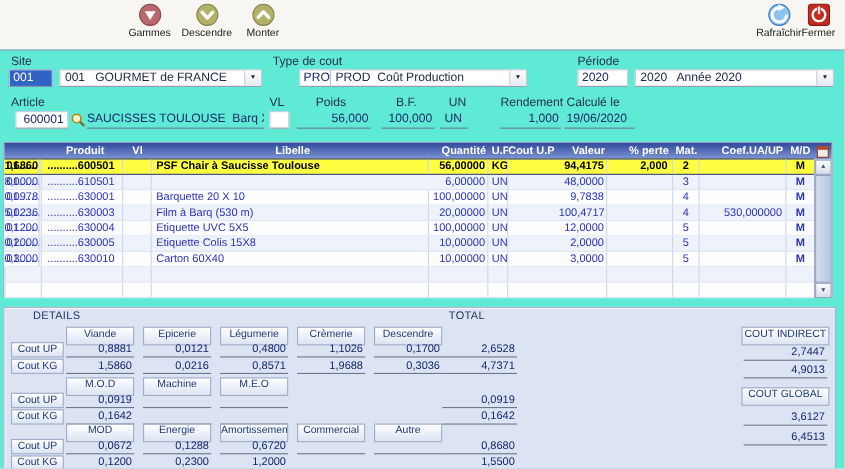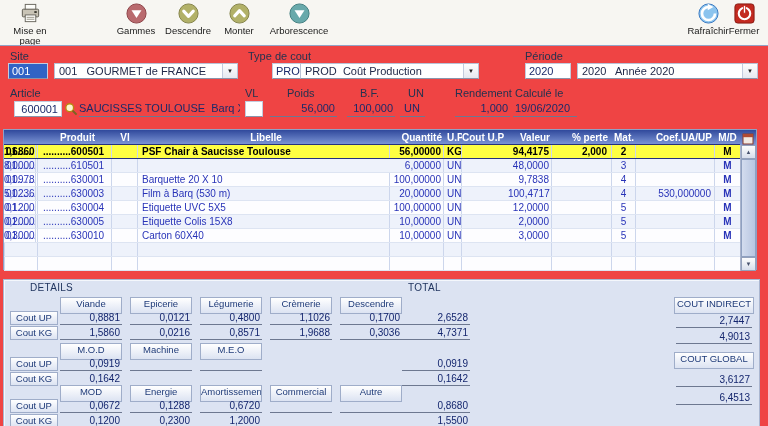--- a/index.html
+++ b/index.html
@@ -6,21 +6,21 @@
   html,body{width:768px;height:426px;overflow:hidden;}
   body{font-family:"Liberation Sans",sans-serif;background:#fff;position:relative;}
 
   
   .toolbar{position:absolute;left:0;top:0;width:768px;height:45px;background:#f7f6f2;}
   .tbtn{position:absolute;top:2px;width:56px;height:42px;display:flex;flex-direction:column;align-items:center;cursor:default;}
   .tbtn .ic{width:23px;height:23px;display:block;}
   .tbtn .lbl{font-size:9.5px;color:#1a1a1a;text-align:center;line-height:1.1;margin-top:1px;white-space:pre-line;}
 
   
-  .panel{position:absolute;left:0;top:45px;width:768px;height:381px;background:#ef4444;border-top:1px solid #93a3c6;}
+  .panel{position:absolute;left:0;top:45px;width:768px;height:381px;background:#5eead4;border-top:1px solid #93a3c6;}
   .flabel{position:absolute;font-size:11px;color:#24324f;white-space:pre;}
   .fld{position:absolute;height:16px;background:#fff;border:1px solid #c3cbdd;border-bottom-color:#8a94ab;font-size:11px;color:#1a2a6a;line-height:14px;padding:0 3px;white-space:pre;overflow:hidden;}
   .fld.selblue{background:#3163c5;color:#fff;text-align:left;}
   .fld.num{text-align:right;}
   .combo{position:absolute;height:16px;background:#fff;border:1px solid #b9c2d6;border-bottom-color:#8a94ab;display:flex;align-items:stretch;overflow:hidden;}
   .combo .ctext{flex:1;font-size:11px;color:#222a4a;line-height:14px;padding:0 4px;white-space:pre;overflow:hidden;}
   .combo .carrow{width:15px;border-left:1px solid #c3cbdd;background:linear-gradient(#fdfdfd,#e6e9f0);font-size:6px;color:#222;text-align:center;line-height:14px;}
   .uval{position:absolute;height:16px;border-bottom:1px solid #6d7892;font-size:11px;color:#1a2a6a;line-height:14px;white-space:pre;overflow:hidden;}
   .uval.num{text-align:right;padding-right:2px;}
   .mag{position:absolute;width:14px;height:14px;}
@@ -58,58 +58,40 @@
   .details{position:absolute;left:3px;top:233px;width:757px;height:148px;background:#dce3f2;border:1px solid #aab6d0;box-shadow:inset 1px 1px 0 #f4f7fc;}
   .dtitle{position:absolute;font-size:10px;color:#20355f;letter-spacing:.3px;white-space:pre;}
   .dhdr{position:absolute;height:17px;line-height:11px;text-align:center;font-size:9.5px;color:#1e3a78;background:linear-gradient(#ffffff,#dce3f2);border:1px solid #9fadc9;white-space:pre;overflow:hidden;}
   .dlbl{position:absolute;height:14px;line-height:12px;text-align:center;font-size:9.5px;color:#1e3a78;background:linear-gradient(#ffffff,#dce3f2);border:1px solid #9fadc9;white-space:pre;overflow:hidden;}
   .dval{position:absolute;height:14px;line-height:13px;font-size:10px;color:#14266e;text-align:right;border-bottom:1px solid #6d7890;padding-right:2px;white-space:pre;overflow:hidden;}
 </style>
 </head>
 <body>
 
 <div class="toolbar">
-  <div class="tbtn" style="left:2px;">
-    <span class="ic"><svg viewBox="0 0 24 24">
-          <rect x="6.5" y="2.5" width="11" height="6" fill="#fdfdfa" stroke="#6a675f"></rect>
-          <rect x="3.5" y="7.5" width="17" height="8" rx="1" fill="#c9c4b6" stroke="#5c594f"></rect>
-          <rect x="16" y="9.5" width="2.5" height="2" fill="#3a382f"></rect>
-          <rect x="6.5" y="13.5" width="11" height="7" fill="#fdfdfa" stroke="#6a675f"></rect>
-          <line x1="8" y1="16" x2="16" y2="16" stroke="#9a968a"></line>
-          <line x1="8" y1="18" x2="16" y2="18" stroke="#9a968a"></line>
-        </svg></span>
-    <span class="lbl">Mise en page</span>
-  </div>
   <div class="tbtn" style="left:108px;">
     <span class="ic"><svg viewBox="0 0 24 24">
           <circle cx="12" cy="12" r="10" fill="#b96a6e" stroke="#8d4347"></circle>
           <path d="M6.8 8.5 h10.4 L12 16.8 Z" fill="#fff"></path>
         </svg></span>
     <span class="lbl">Gammes</span>
   </div>
   <div class="tbtn" style="left:160px;">
     <span class="ic"><svg viewBox="0 0 24 24">
           <circle cx="12" cy="12" r="10" fill="#b2b168" stroke="#84834a"></circle>
           <path d="M7 9.5 L12 15 L17 9.5" fill="none" stroke="#fff" stroke-width="3.2" stroke-linecap="round" stroke-linejoin="round"></path>
         </svg></span>
     <span class="lbl">Descendre</span>
   </div>
   <div class="tbtn" style="left:211px;">
     <span class="ic"><svg viewBox="0 0 24 24">
           <circle cx="12" cy="12" r="10" fill="#b2b168" stroke="#84834a"></circle>
           <path d="M7 14.5 L12 9 L17 14.5" fill="none" stroke="#fff" stroke-width="3.2" stroke-linecap="round" stroke-linejoin="round"></path>
         </svg></span>
     <span class="lbl">Monter</span>
-  </div>
-  <div class="tbtn" style="left:268px;width:62px;">
-    <span class="ic"><svg viewBox="0 0 24 24">
-          <circle cx="12" cy="12" r="10" fill="#68a9ab" stroke="#417d7f"></circle>
-          <path d="M6.8 8.5 h10.4 L12 16.8 Z" fill="#fff"></path>
-        </svg></span>
-    <span class="lbl">Arborescence</span>
   </div>
   <div class="tbtn" style="left:640px;margin-left:40px;">
     <span class="ic"><svg viewBox="0 0 24 24">
           <circle cx="12" cy="12" r="10" fill="#8cc4ee" stroke="#3a78c0"></circle>
           <path d="M12 5.2 a6.8 6.8 0 1 0 6.8 6.8" fill="none" stroke="#fff" stroke-width="2.8"></path>
           <path d="M11.2 1.8 l6 3.4 -6 3.4 z" fill="#fff"></path>
         </svg></span>
     <span class="lbl">Rafraîchir</span>
   </div>
   <div class="tbtn" style="left:716px;">

